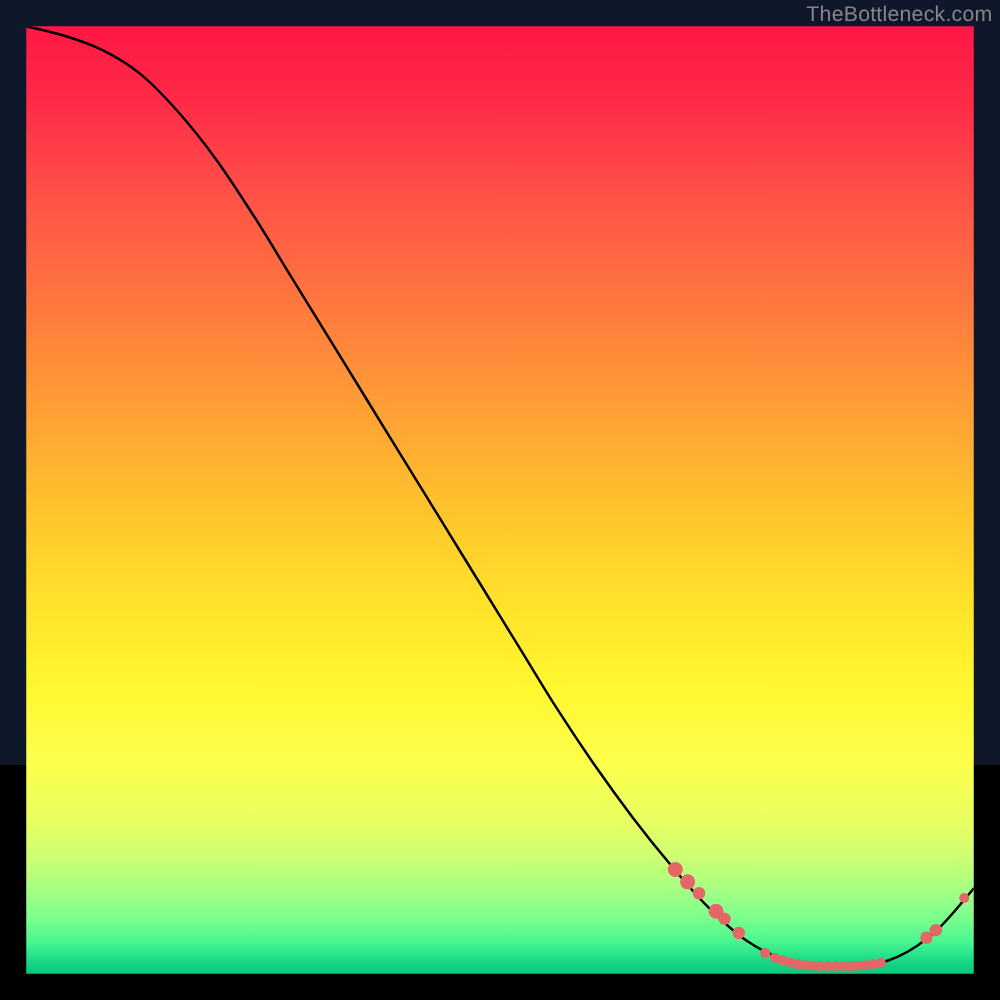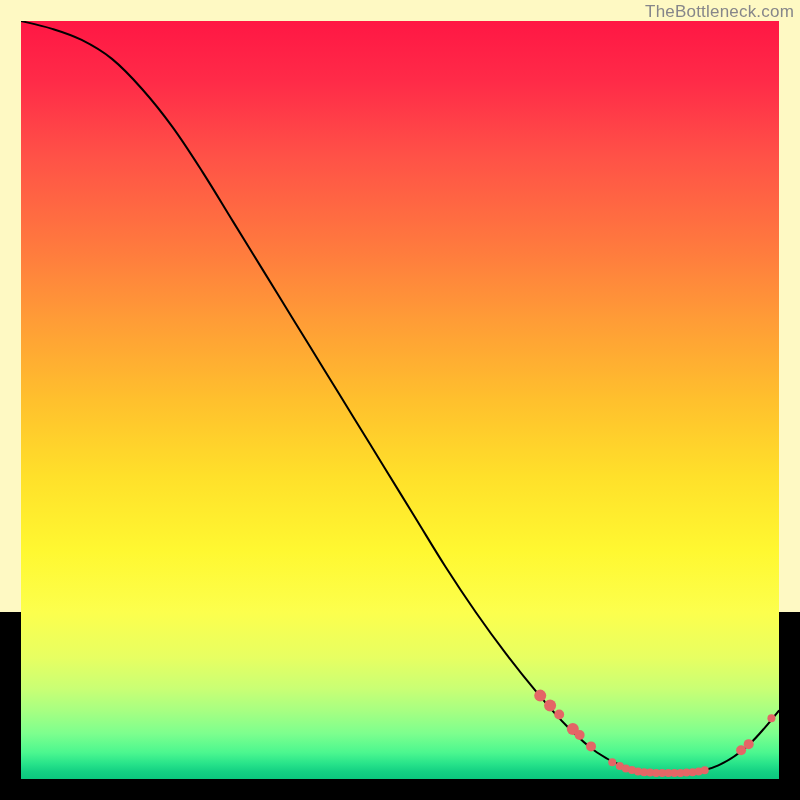--- a/index.html
+++ b/index.html
@@ -7,21 +7,21 @@
     padding: 0;
     width: 800px;
     height: 800px;
     background: #000;
     overflow: hidden;
   }
   .wrap {
     position: relative;
     width: 800px;
     height: 612px;
-    background: #fef9c3;
+    background: #0f172a;
   }
   .plot {
     position: absolute;
     left: 21px;
     top: 21px;
     width: 758px;
     height: 758px;
     
     background: linear-gradient(
       to bottom,

